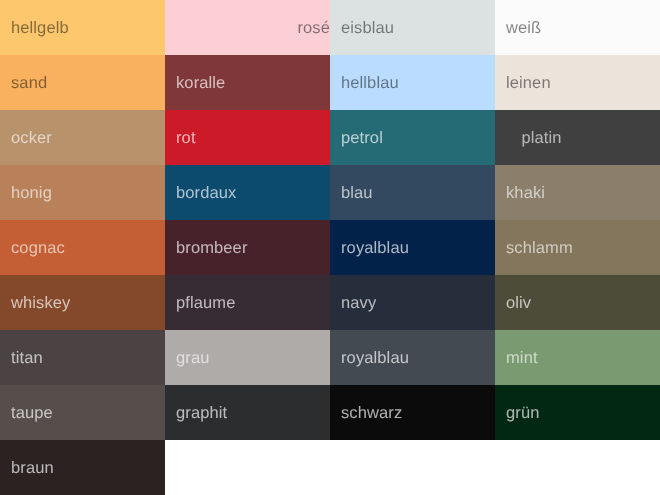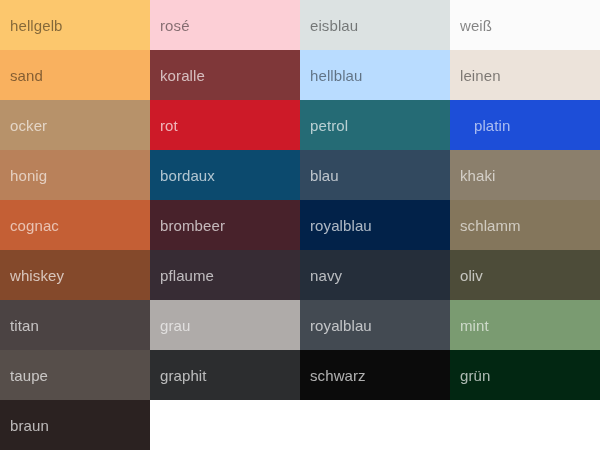--- a/index.html
+++ b/index.html
@@ -44,21 +44,21 @@
 
   .swatch.empty { background: #ffffff; }
 </style>
 </head>
 <body>
 
 <div id="palette-grid">
     <div class="swatch on-light" style="background: rgb(252, 199, 109);">
       <span class="swatch-label">hellgelb</span>
     </div>
-    <div class="swatch on-light" style="background: rgb(252, 207, 214);">
+    <div class="swatch on-light" style="background: rgb(252, 207, 214); justify-content: flex-end;">
       <span class="swatch-label">rosé</span>
     </div>
     <div class="swatch on-light" style="background: rgb(220, 226, 226);">
       <span class="swatch-label">eisblau</span>
     </div>
     <div class="swatch on-light" style="background: rgb(251, 251, 251);">
       <span class="swatch-label">weiß</span>
     </div>
     <div class="swatch on-light" style="background: rgb(249, 177, 95);">
       <span class="swatch-label">sand</span>
@@ -74,21 +74,21 @@
     </div>
     <div class="swatch on-mid" style="background: rgb(183, 146, 106);">
       <span class="swatch-label">ocker</span>
     </div>
     <div class="swatch on-dark" style="background: rgb(205, 26, 40);">
       <span class="swatch-label">rot</span>
     </div>
     <div class="swatch on-dark" style="background: rgb(37, 107, 117);">
       <span class="swatch-label">petrol</span>
     </div>
-    <div class="swatch on-mid" style="background: #1d4ed8; padding-left: 24px;">
+    <div class="swatch on-mid" style="background: #404040; padding-left: 24px;">
       <span class="swatch-label">platin</span>
     </div>
     <div class="swatch on-mid" style="background: rgb(185, 129, 90);">
       <span class="swatch-label">honig</span>
     </div>
     <div class="swatch on-dark" style="background: #0c4a6e;">
       <span class="swatch-label">bordaux</span>
     </div>
     <div class="swatch on-dark" style="background: rgb(50, 73, 95);">
       <span class="swatch-label">blau</span>

